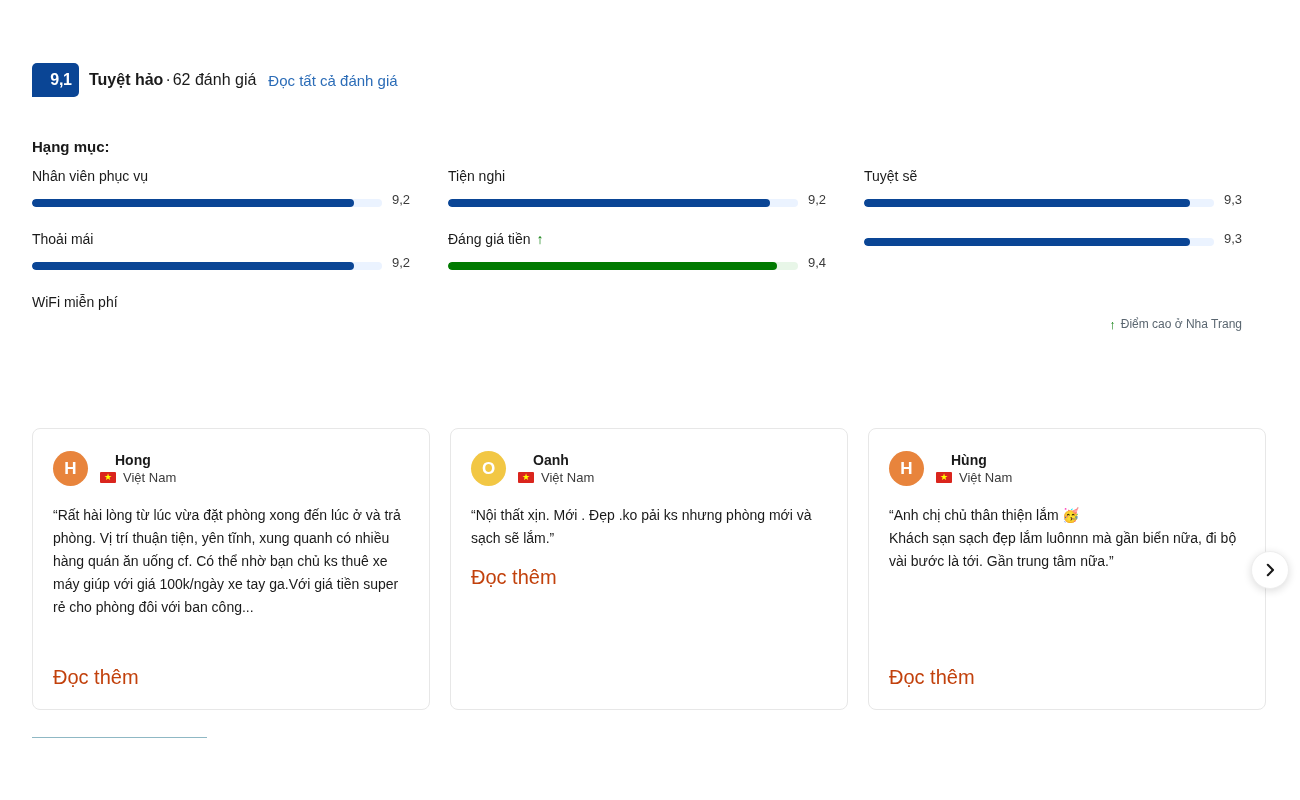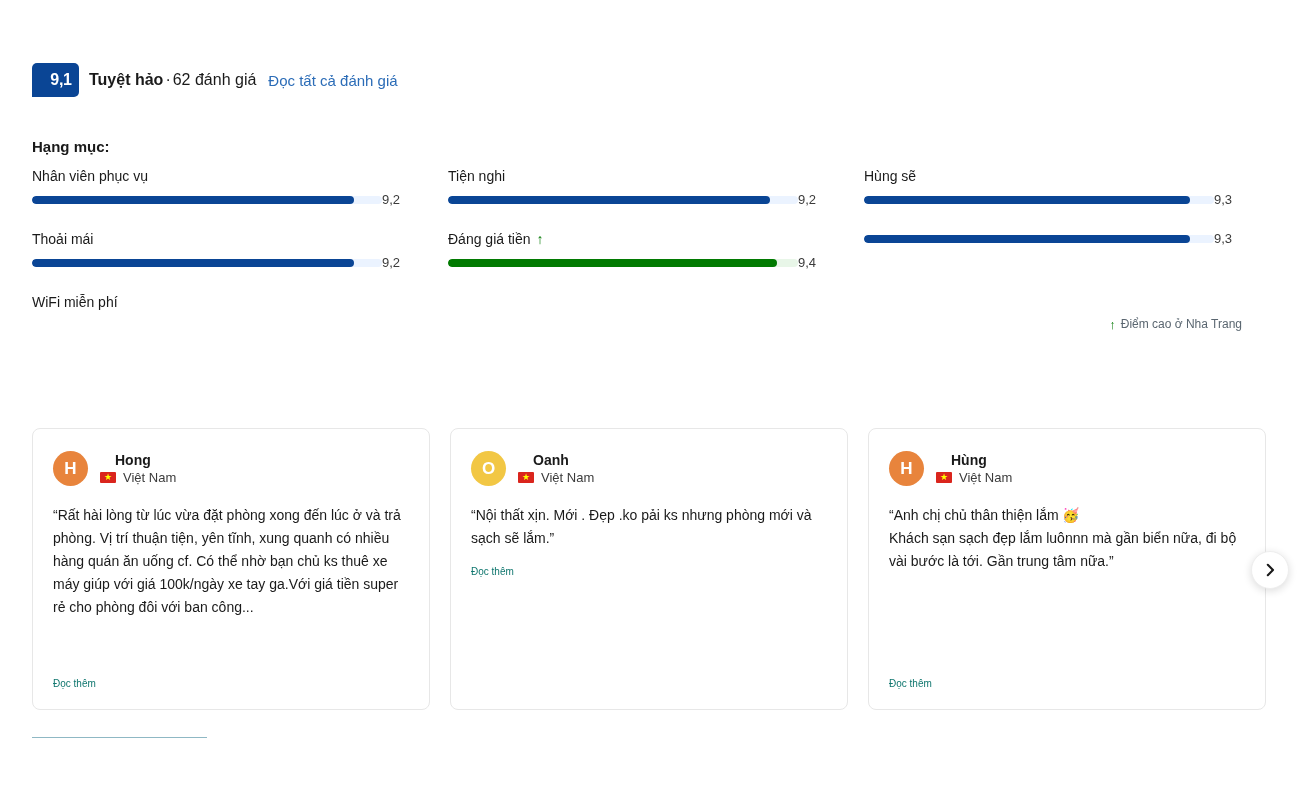--- a/index.html
+++ b/index.html
@@ -96,22 +96,22 @@
     white-space: nowrap;
   }
   .up-arrow {
     color: #067a06;
     font-size: 14px;
     line-height: 1;
     font-weight: 700;
   }
   .rating-bar-row {
     display: flex;
-    align-items: center;
-    gap: 0;
+    align-items: flex-end;
+    gap: 10px;
   }
   .bar-track {
     width: 350px;
     height: 8px;
     border-radius: 4px;
     background: #ebf3ff;
     overflow: hidden;
   }
   .bar-track.green {
     background: #e8f6e8;
@@ -217,22 +217,22 @@
     line-height: 1;
   }
   .review-text {
     font-size: 14px;
     line-height: 23px;
     color: #1a1a1a;
     white-space: pre-line;
     margin: 0 0 16px 0;
   }
   .read-more {
-    font-size: 10px;
-    color: #0f766e;
+    font-size: 20px;
+    color: #c2410c;
     text-decoration: none;
     cursor: pointer;
     align-self: flex-start;
     margin-top: auto;
   }
   .card2 .read-more { margin-top: 0; }
 
   
   .carousel-next {
     position: absolute;
@@ -295,21 +295,21 @@
     <div class="rating-bar-row">
       <div class="bar-track">
         <div class="bar-fill" style="width: 92%;"></div>
       </div>
       <span class="bar-value">9,2</span>
     </div>
   </div>
 
   <div class="rating-item">
     <div class="rating-label">
-      <span>Hùng sẽ</span>
+      <span>Tuyệt sẽ</span>
     </div>
     <div class="rating-bar-row">
       <div class="bar-track">
         <div class="bar-fill" style="width: 93%;"></div>
       </div>
       <span class="bar-value">9,3</span>
     </div>
   </div>
 
   <div class="rating-item">

